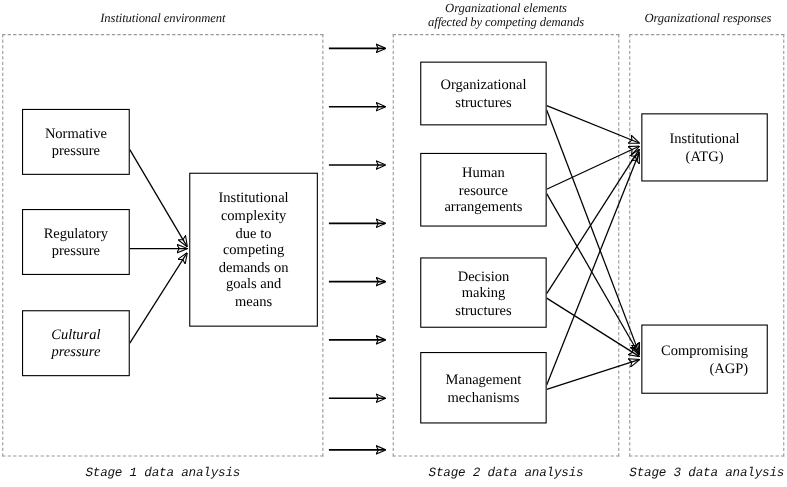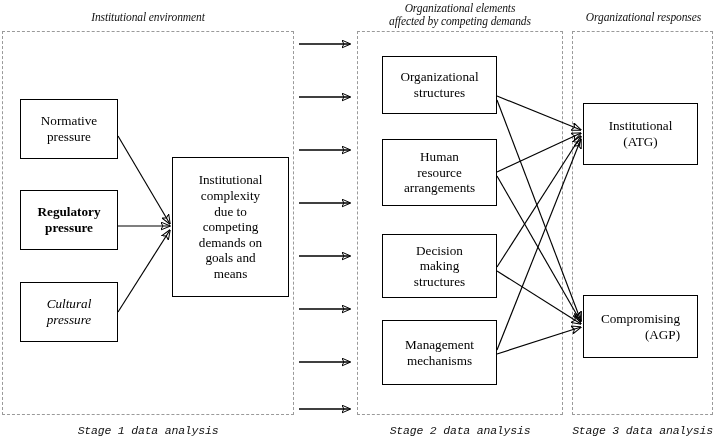--- a/index.html
+++ b/index.html
@@ -114,21 +114,21 @@
       <line x1="497" y1="271" x2="581" y2="324" marker-end="url(#ah2)"></line>
 
       <line x1="497" y1="350" x2="581" y2="139" marker-end="url(#ah2)"></line>
       <line x1="497" y1="354" x2="581" y2="327" marker-end="url(#ah2)"></line>
     </g>
   </svg>
 
   <div class="node" style="left:20px;top:99px;width:98px;height:60px;">Normative
 pressure</div>
 
-  <div class="node" style="left:20px;top:190px;width:98px;height:60px;font-weight:bold;">Regulatory
+  <div class="node" style="left:20px;top:190px;width:98px;height:60px;">Regulatory
 pressure</div>
 
   <div class="node" style="left:20px;top:282px;width:98px;height:60px;font-style:italic;">Cultural
 pressure</div>
 
   <div class="node" style="left:172px;top:157px;width:117px;height:140px;">Institutional
 complexity
 due to
 competing
 demands on

